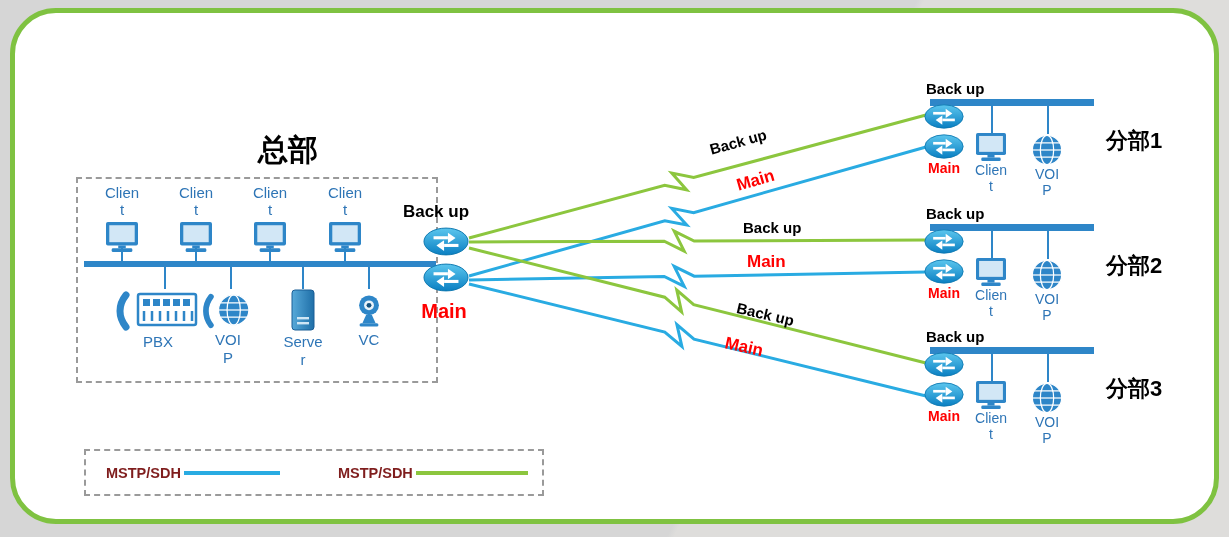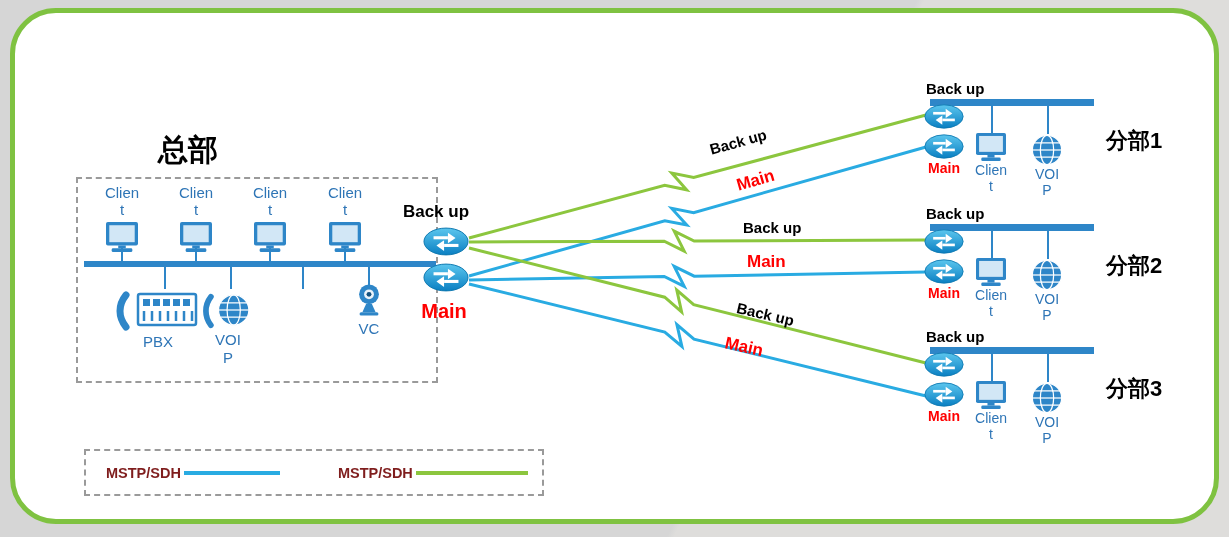--- a/index.html
+++ b/index.html
@@ -1,20 +1,20 @@
 <!DOCTYPE html>
 <html><head>
 <meta charset="utf-8">
 <style>
   html,body{margin:0;padding:0;}
   body{font-family:"Liberation Sans", "DejaVu Sans", sans-serif; background:#c9c9c9;}
   .canvas{position:relative;width:1229px;height:537px;background:linear-gradient(115deg,#d6d6d6 62%,#dedddb 62.5%);overflow:hidden;}
   .panel{position:absolute;left:10px;top:8px;width:1209px;height:516px;box-sizing:border-box;background:#ffffff;border:5px solid #7fc241;border-radius:46px;}
   .title{position:absolute;left:0;right:0;top:14px;text-align:center;font-size:36px;font-weight:bold;color:#000;z-index:3;}
-  .hq-label{position:absolute;left:158px;top:130px;width:160px;text-align:left;font-size:30px;font-weight:bold;color:#000;z-index:3;}
+  .hq-label{position:absolute;left:158px;top:130px;width:160px;text-align:right;font-size:30px;font-weight:bold;color:#000;z-index:3;}
   .hq-box{position:absolute;left:76px;top:177px;width:358px;height:202px;border:2px dashed #9a9a9a;z-index:1;}
   .node{position:absolute;text-align:center;z-index:2;}
   .node svg{display:block;margin:2px auto 0;}
   .node-label{color:#2e75b6;font-size:15px;line-height:1.15;white-space:pre-line;}
   .dev-label{color:#2e75b6;font-size:15px;line-height:1.2;white-space:pre-line;margin-top:2px;}
   .stem{position:absolute;width:2px;background:#2e86c8;z-index:1;}
   .bus{position:absolute;left:84px;top:261px;width:352px;height:6px;background:#2e86c8;z-index:2;}
   .links{position:absolute;left:0;top:0;z-index:1;}
   .core-backup{position:absolute;left:396px;top:202px;width:80px;text-align:center;font-size:17px;font-weight:bold;color:#000;z-index:3;}
   .core-main{position:absolute;left:408px;top:300px;width:72px;text-align:center;font-size:20px;font-weight:bold;color:#ff0000;z-index:3;}
@@ -181,21 +181,28 @@
       </svg>
     <div class="dev-label">PBX</div>
   </div>
   <div class="node" style="left:202px;top:289px;width:52px;">
     <svg width="50" height="38">
         <use href="#sym-voip"></use>
       </svg>
     <div class="dev-label">VOI
 P</div>
   </div>
-  <div class="node" style="left:347px;top:280px;width:44px;">
+  <div class="node" style="left:281px;top:287px;width:44px;">
+    <svg width="26" height="42">
+        <use href="#sym-server"></use>
+      </svg>
+    <div class="dev-label">Serve
+r</div>
+  </div>
+  <div class="node" style="left:347px;top:291px;width:44px;">
     <svg width="34" height="36">
         <use href="#sym-camera"></use>
       </svg>
     <div class="dev-label">VC</div>
   </div>
 
   <div class="core-backup">Back up</div>
   <svg class="router" style="left:423px;top:227px;" width="46" height="29">
       <use href="#sym-router"></use>
     </svg>

